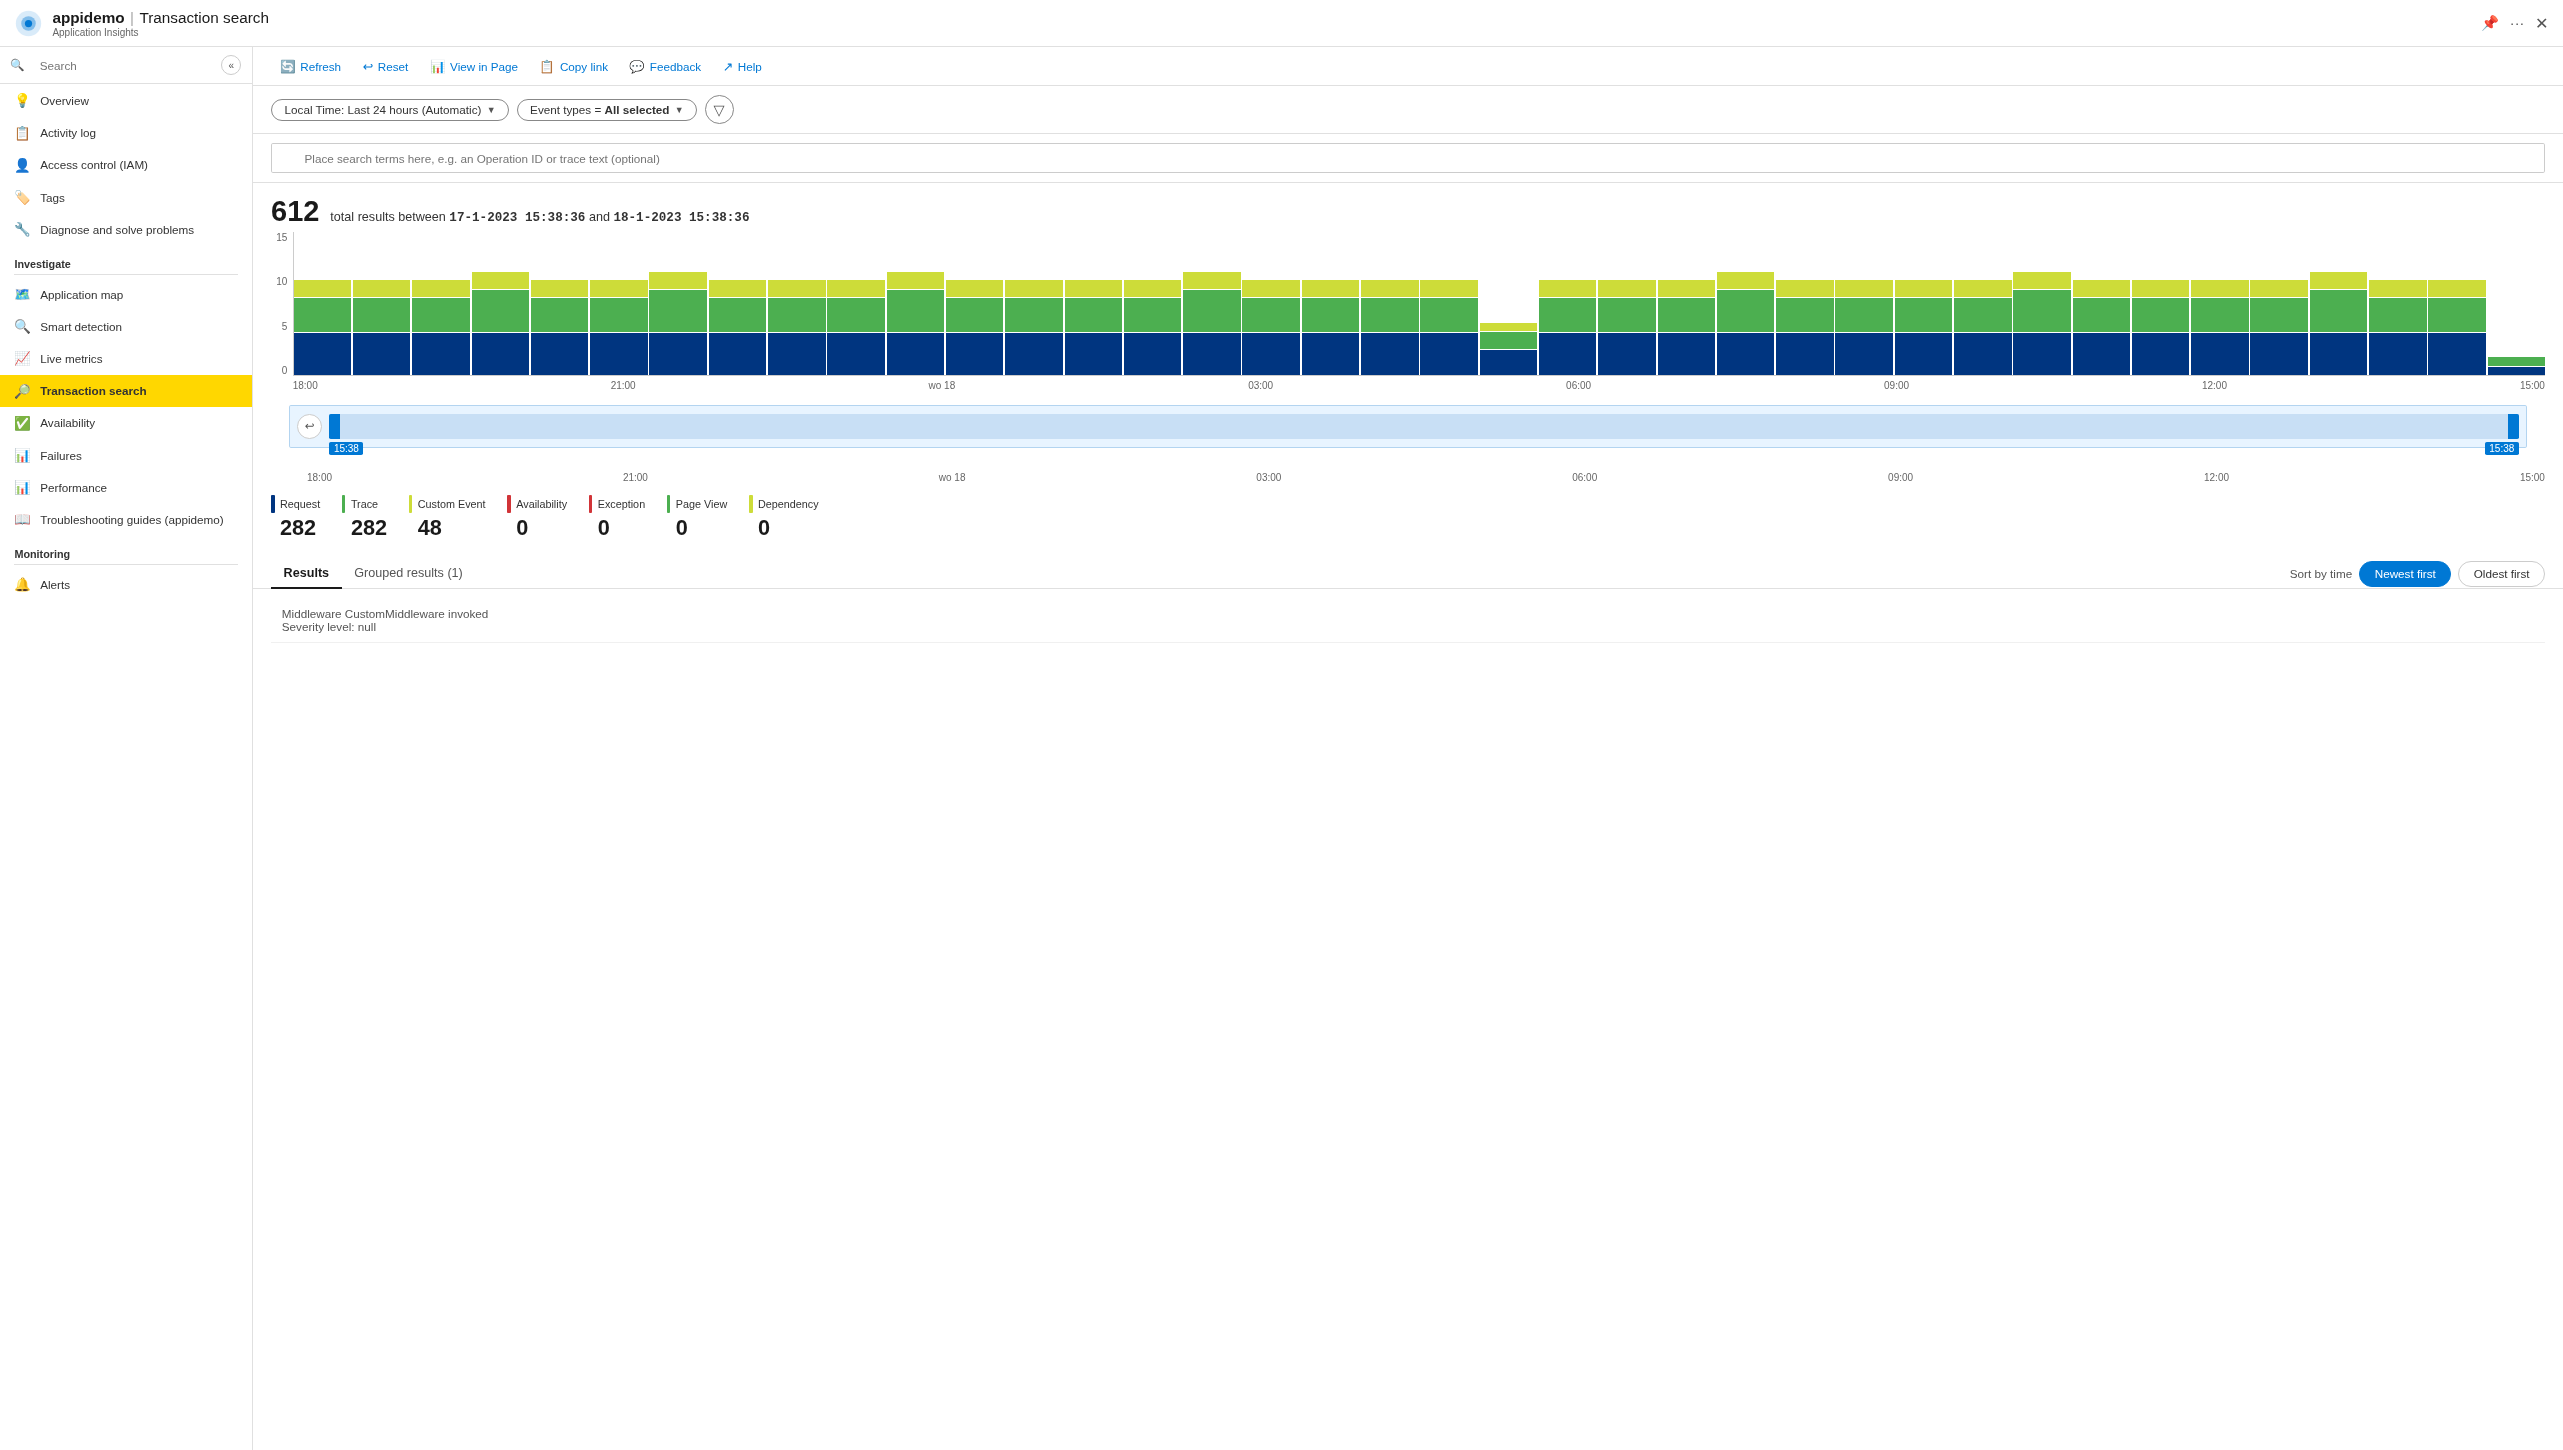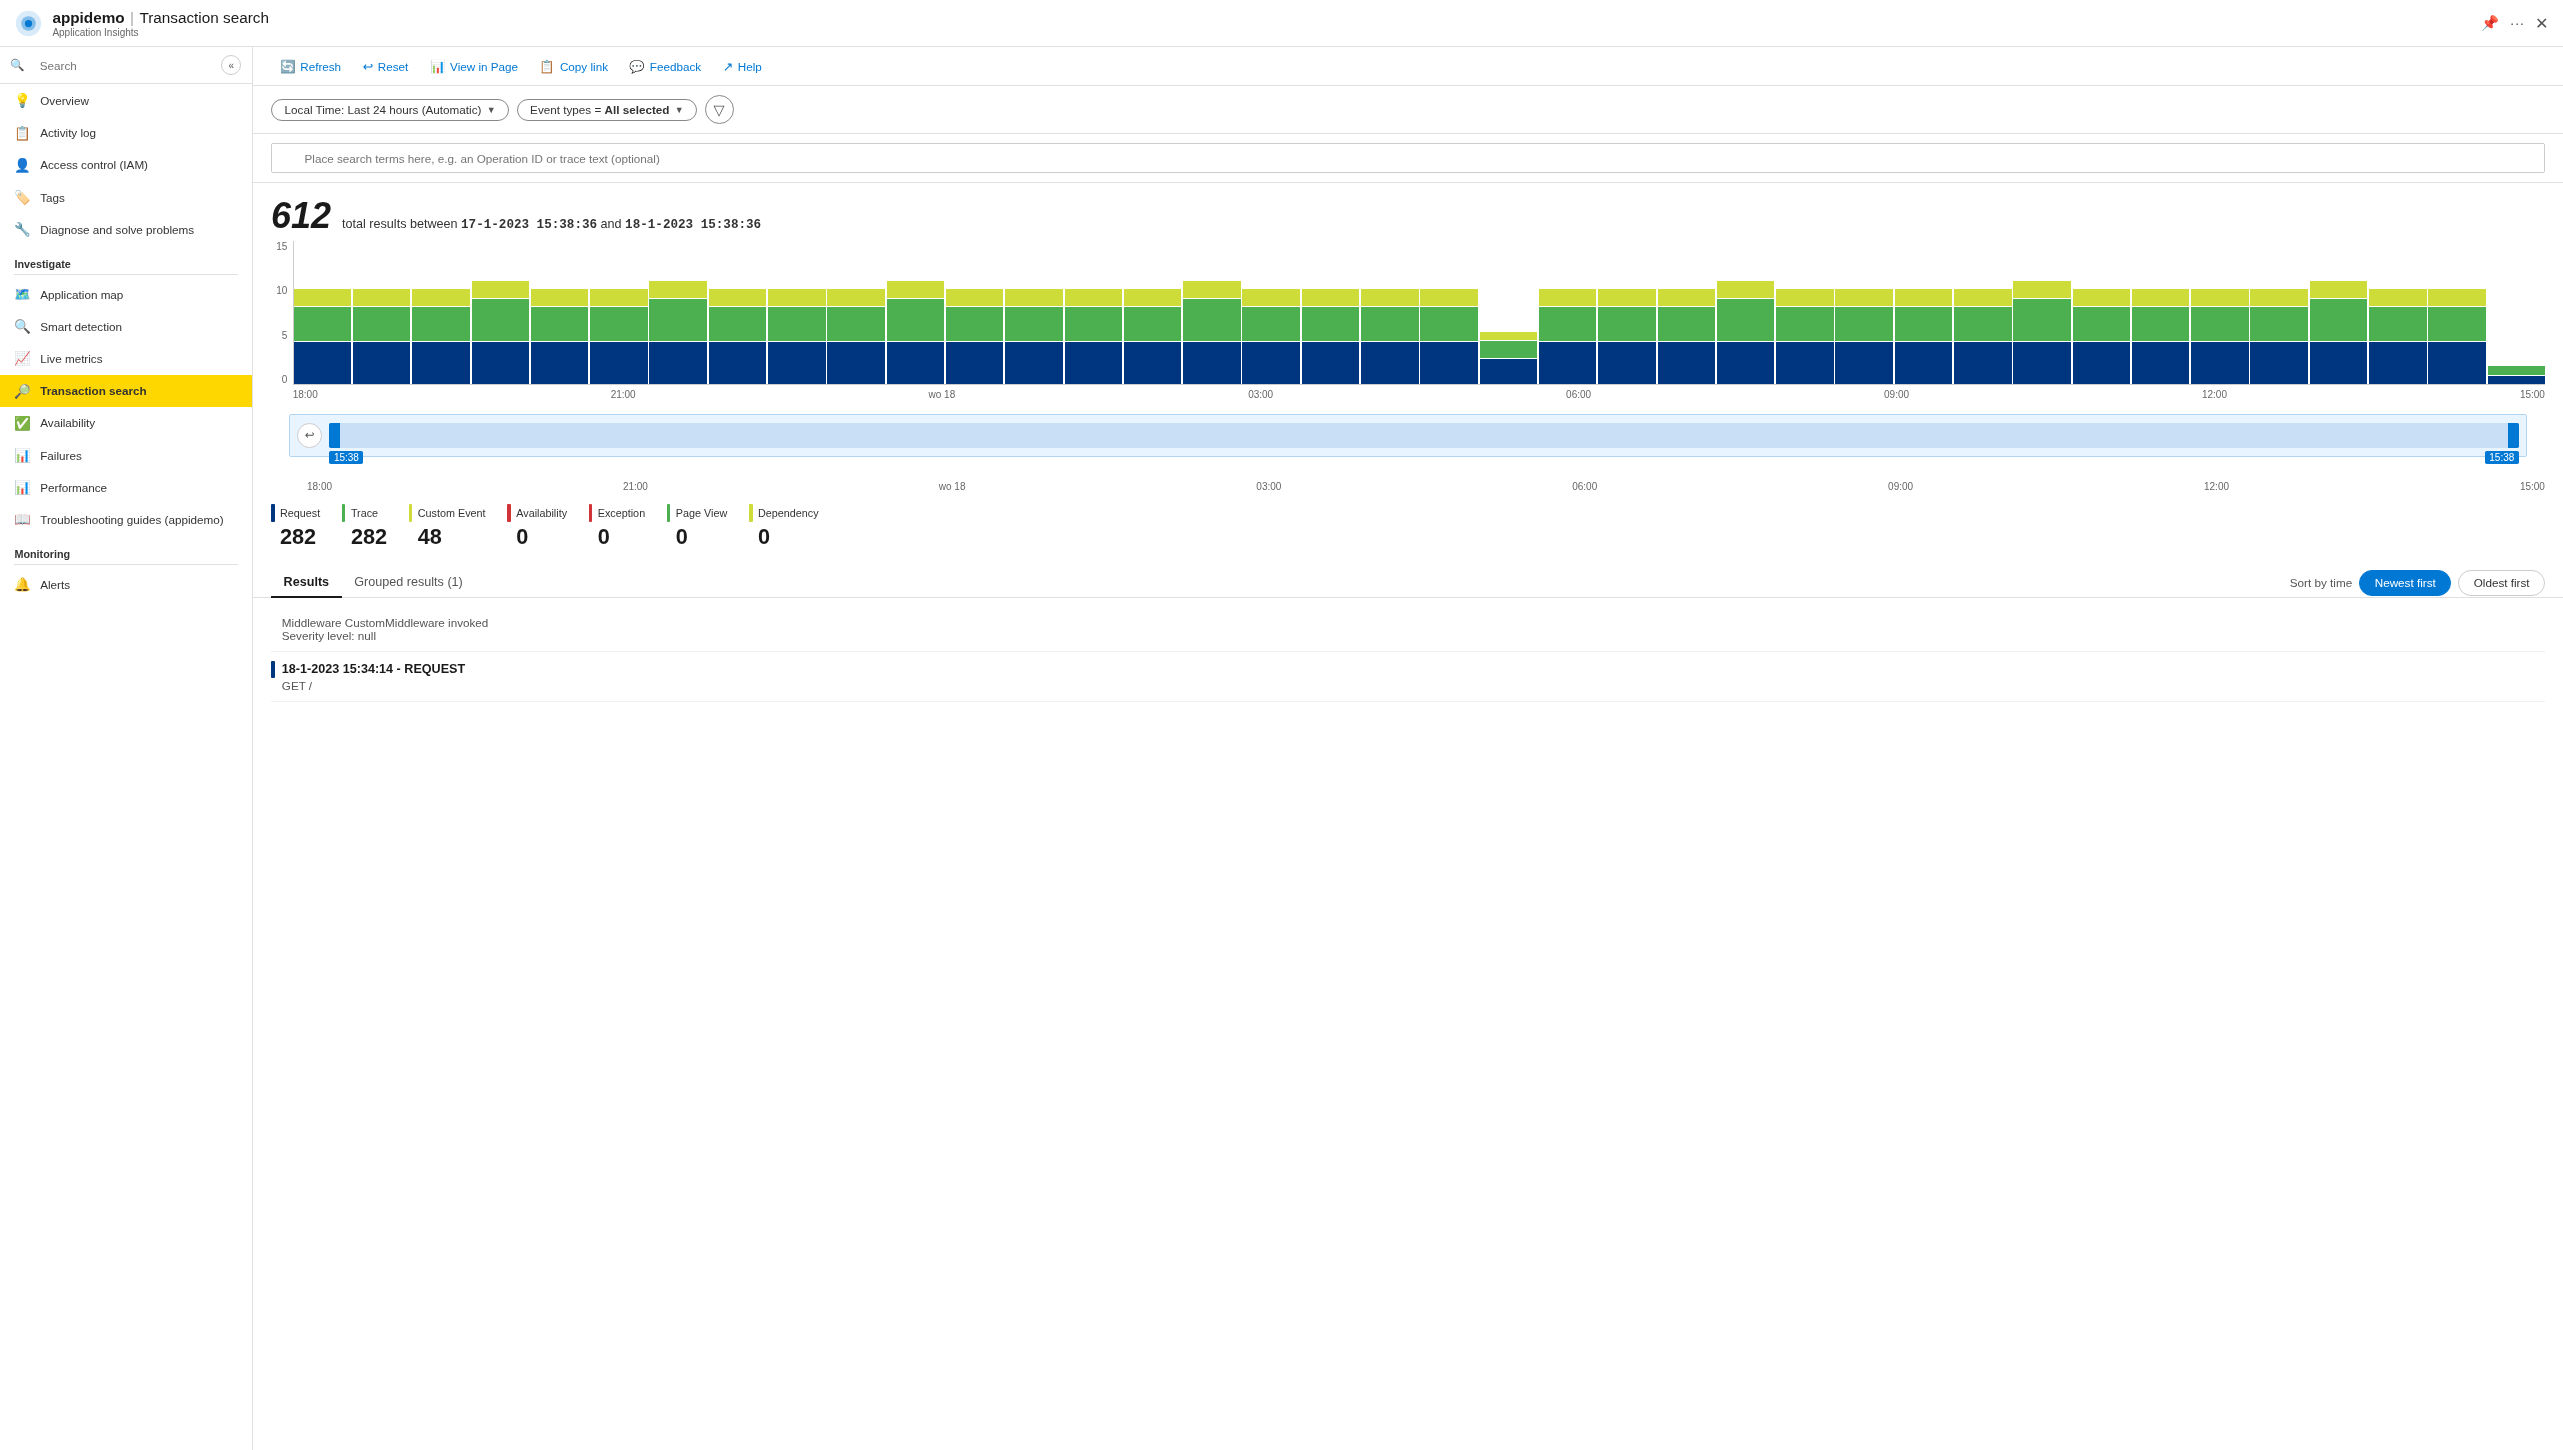--- a/index.html
+++ b/index.html
@@ -36,21 +36,21 @@
     .filters { display: flex; align-items: center; padding: 9px 18px; gap: 7.2px; border-bottom: 0.9px solid #e0e0e0; background: #fff; }
     .filter-pill { display: flex; align-items: center; border: 0.9px solid #888; border-radius: 18px; padding: 3.6px 12.6px; font-size: 11.7px; cursor: pointer; background: #fff; gap: 5.4px; }
     .filter-add-btn { width: 29px; height: 29px; border: 0.9px solid #888; border-radius: 50%; display: flex; align-items: center; justify-content: center; cursor: pointer; font-size: 14.4px; color: #555; background: #fff; }
 
     
     .search-bar { padding: 9px 18px; border-bottom: 0.9px solid #e0e0e0; }
     .search-bar input { width: 100%; border: 0.9px solid #ccc; border-radius: 1.8px; padding: 6.3px 10.8px; font-size: 11.7px; color: #555; }
 
     
     .results-summary { padding: 12.6px 18px 3.6px; font-size: 13.5px; }
-    .results-summary .count { font-size: 36px; font-weight: 700; color: #1a1a1a; font-style: italic; }
+    .results-summary .count { font-size: 29px; font-weight: 700; color: #1a1a1a; }
     .results-summary .desc { color: #333; font-size: 12.6px; margin-left: 7.2px; }
     .results-summary .desc strong { font-weight: 700; font-family: Liberation Mono, monospace; }
 
     
     .chart-container { padding: 0 18px 7.2px; }
     .chart-y-labels { display: flex; flex-direction: column; justify-content: space-between; height: 144px; text-align: right; font-size: 10px; color: #666; padding-right: 5.4px; width: 21.7px; }
     .chart-wrapper { display: flex; }
     .chart-main { flex: 1; }
     .chart-bars { display: flex; align-items: flex-end; height: 144px; gap: 1.8px; border-bottom: 0.9px solid #ccc; border-left: 0.9px solid #ccc; padding: 3.6px 0 0 0; overflow: hidden; }
     .chart-bar-group { display: flex; flex-direction: column-reverse; flex: 1; height: 100%; gap: 0; justify-content: flex-start; }
@@ -558,24 +558,17 @@
         <button class="sort-btn active">Newest first</button>
         <button class="sort-btn inactive">Oldest first</button>
       </div>
     </div>
 
     <div class="results-list" id="results-list">
         <div class="result-item">
           <div class="result-meta">Middleware CustomMiddleware invoked</div>
           <div class="result-severity">Severity level: null</div>
         </div>
-        <div class="result-item">
-          <div class="result-item-header">
-            <div class="result-color-bar" style="background: rgb(0, 53, 128);"></div>
-            <span>18-1-2023 15:34:14 - <strong>REQUEST</strong></span>
-          </div>
-          <div class="result-meta">GET /</div>
-        </div>
       </div>
 
   </div>
 </div>
 
 
 </body></html>

